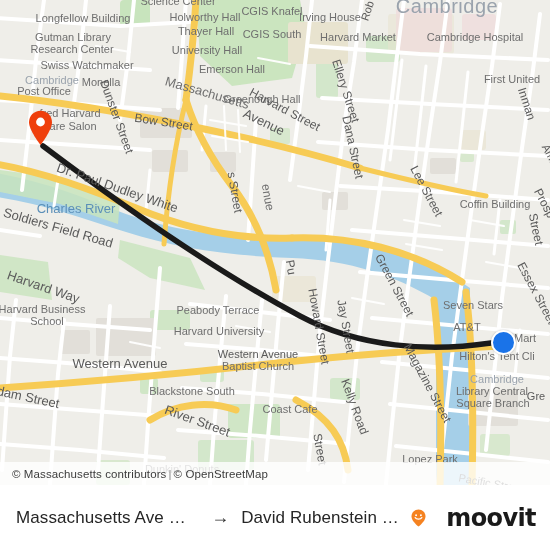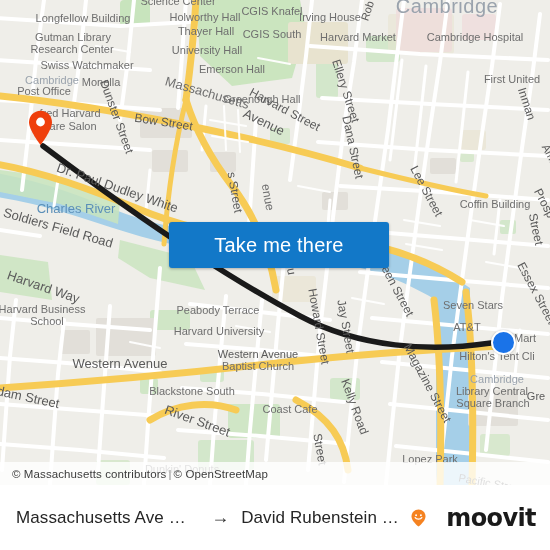--- a/index.html
+++ b/index.html
@@ -340,21 +340,20 @@
 
     <div class="pin-origin">
       <svg viewBox="0 0 25 36" width="25" height="36">
         <path d="M12.5 0.8 C6 0.8 1 5.8 1 12.3 C1 20.4 12.5 35 12.5 35 C12.5 35 24 20.4 24 12.3 C24 5.8 19 0.8 12.5 0.8 Z" fill="#ef3f0c"></path>
         <circle cx="12.5" cy="12" r="4.4" fill="#ffffff"></circle>
       </svg>
     </div>
 
     <div class="dot-dest"></div>
 
-    <button class="cta">Take me there</button>
 
     <div class="attrib">
       <div class="attrib-text">
         <span>© Massachusetts contributors</span><span class="sep">|</span><span>© OpenStreetMap</span>
       </div>
     </div>
   </div>
 
   <div class="footer">
     <div class="footer-inner">

